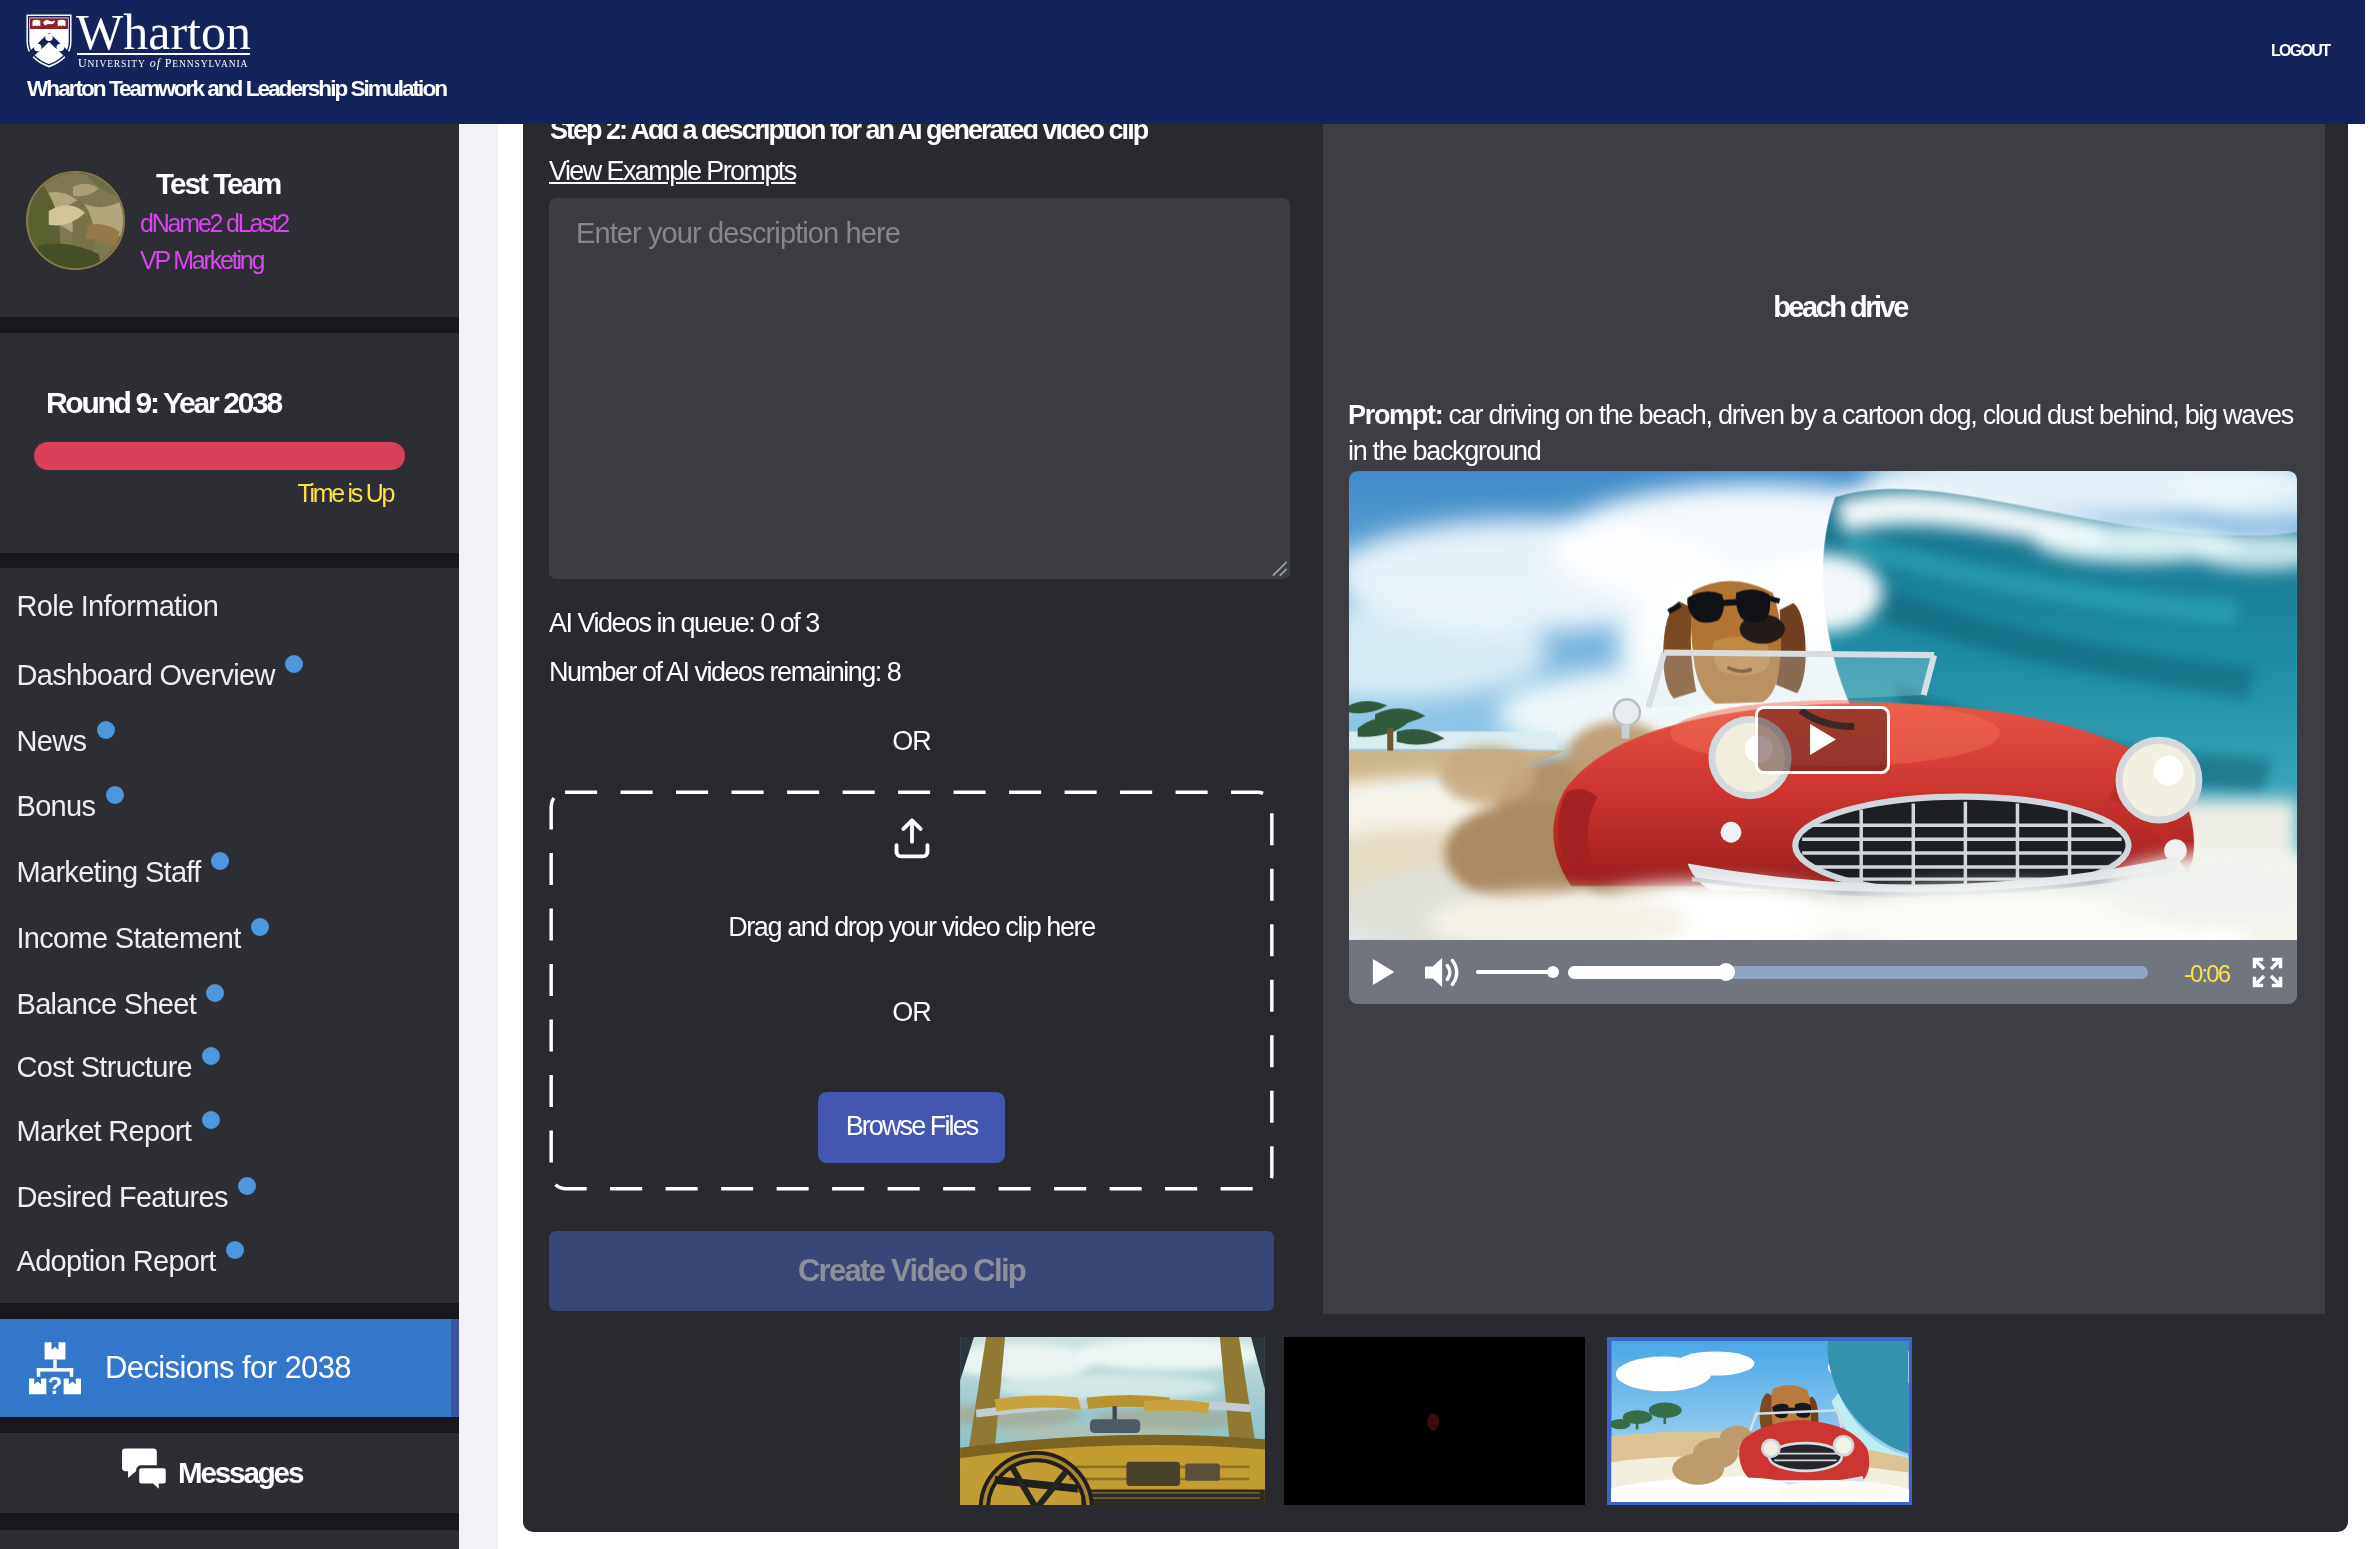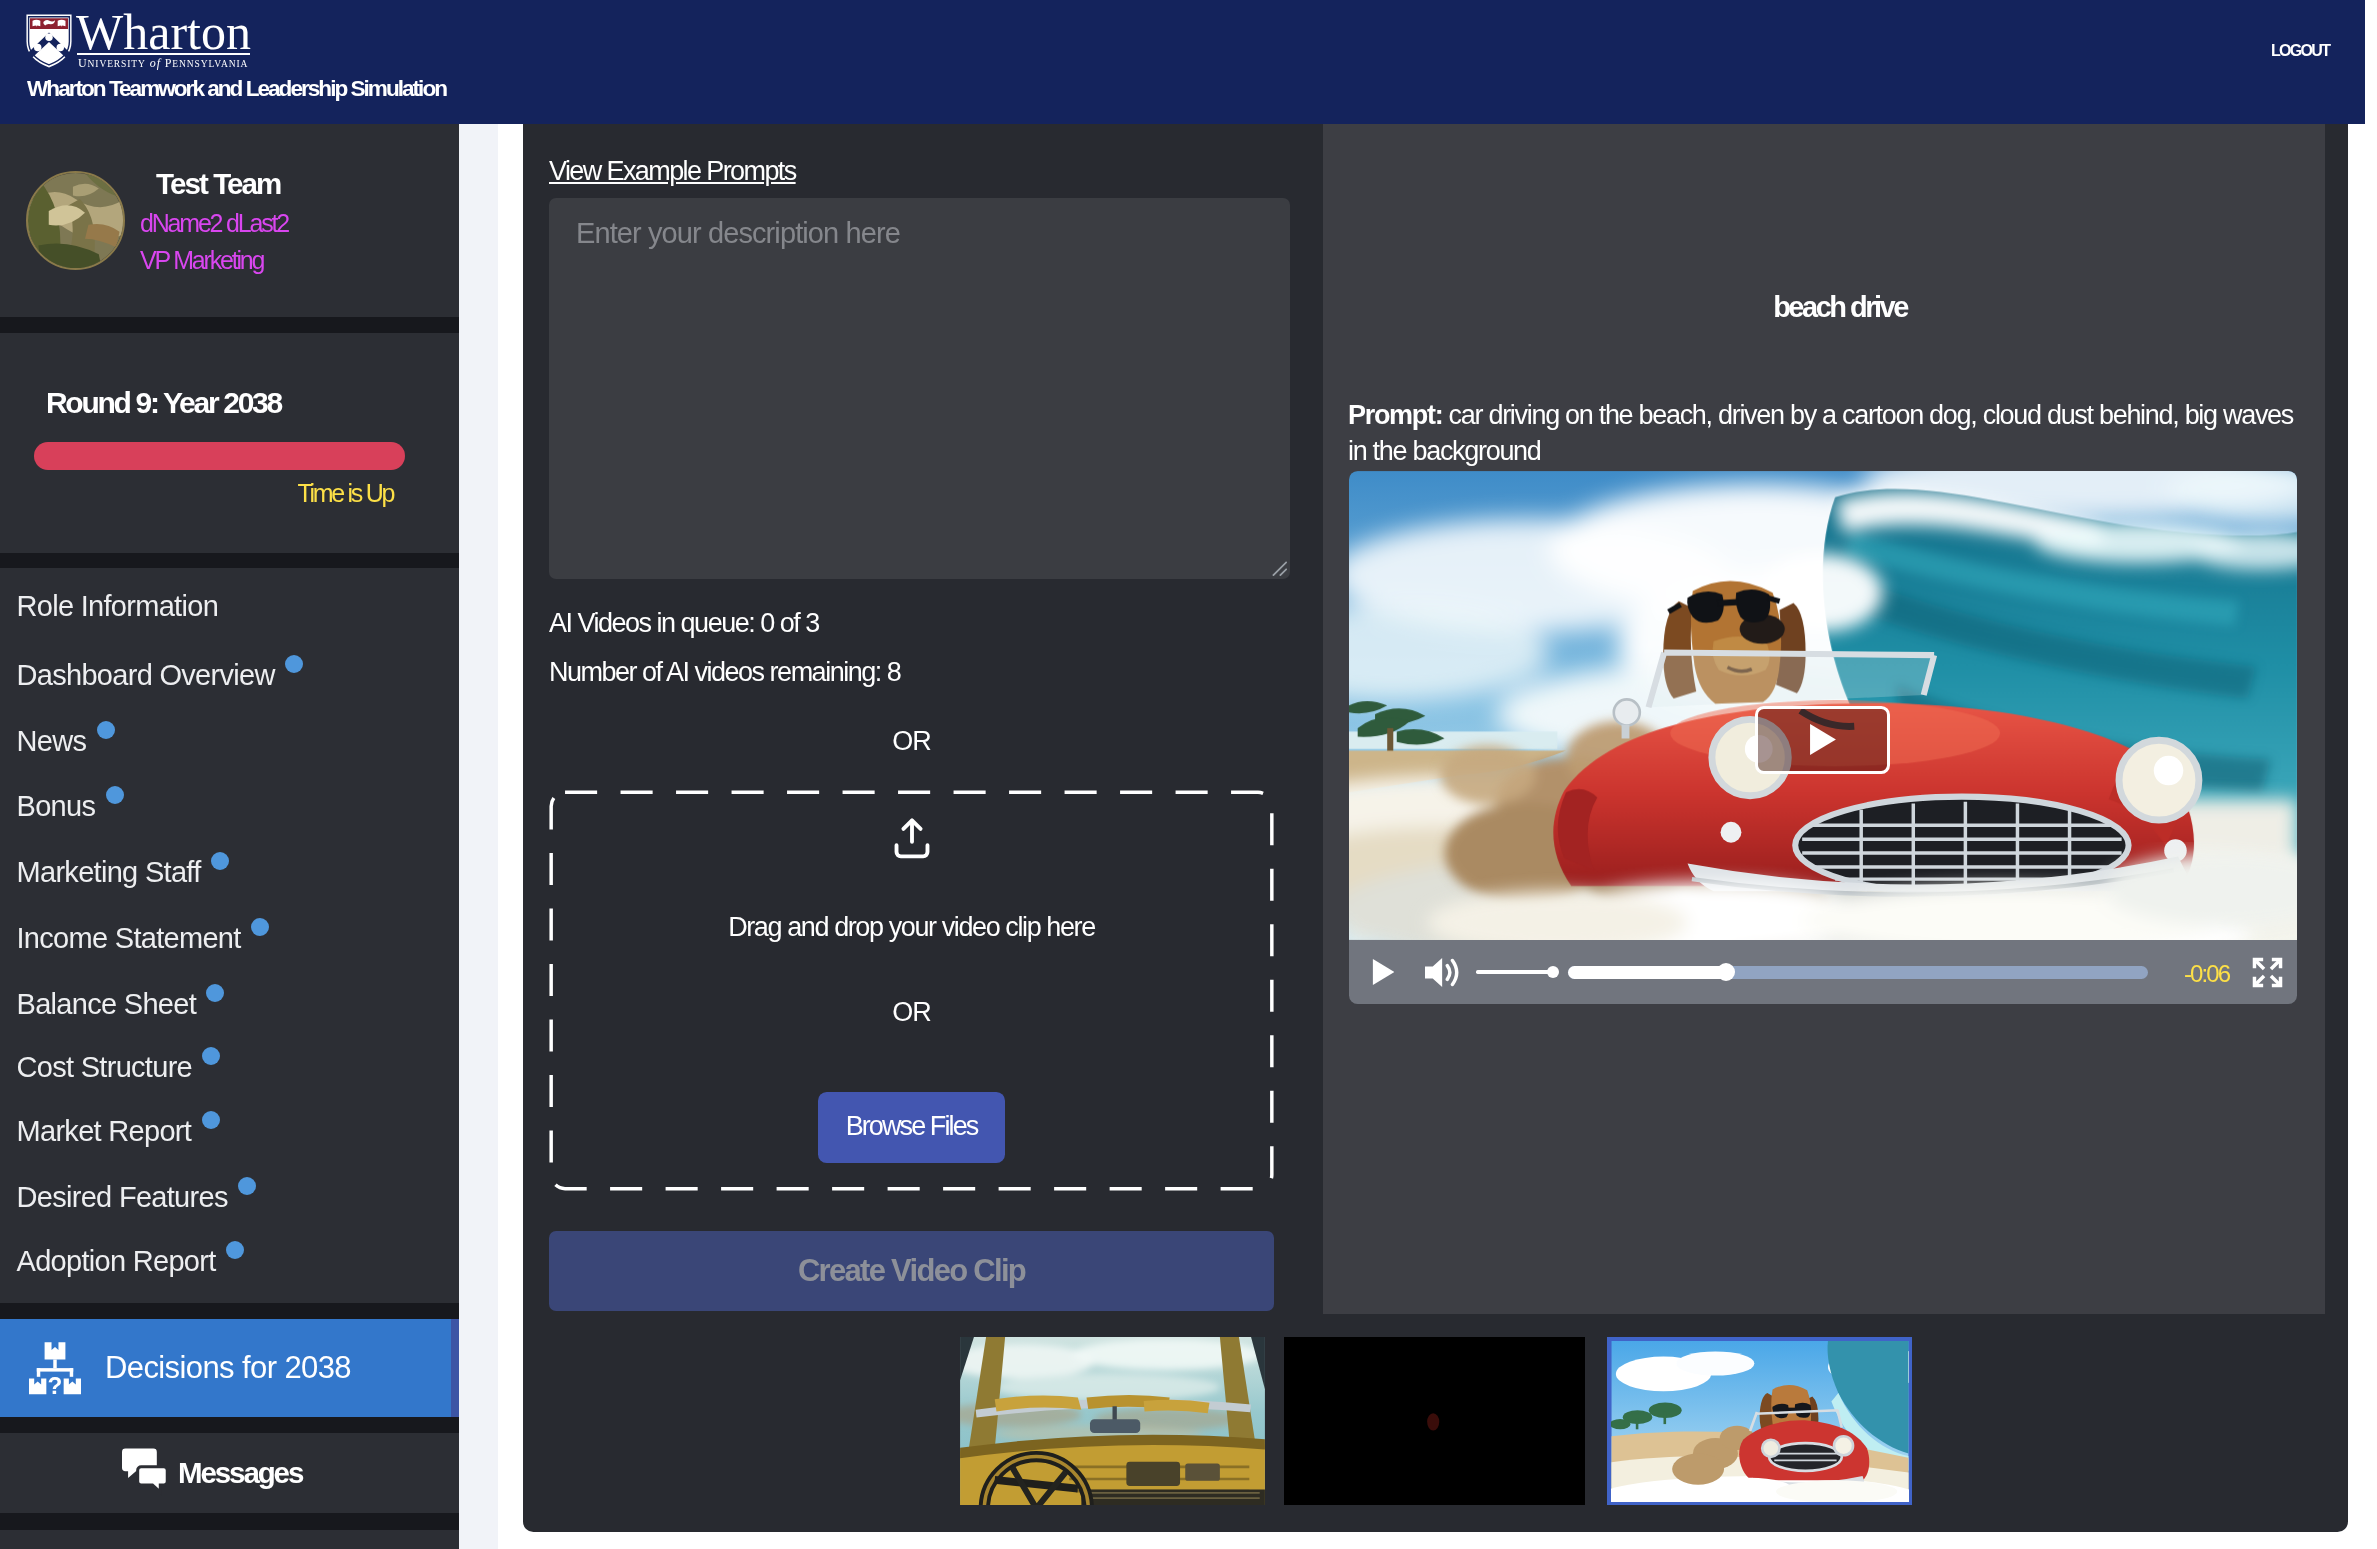--- a/index.html
+++ b/index.html
@@ -110,20 +110,21 @@
         <path d="M4 0 h32 a4 4 0 0 1 4 4 v18 a4 4 0 0 1 -4 4 h-20 l-9 8 v-8 h-3 a4 4 0 0 1 -4 -4 v-18 a4 4 0 0 1 4 -4 Z" fill="#fff"></path>
         <path d="M22 21 h26 a4 4 0 0 1 4 4 v13 a4 4 0 0 1 -4 4 h-4 v8 l-9 -8 h-13 a4 4 0 0 1 -4 -4 v-13 a4 4 0 0 1 4 -4 Z" fill="#fff" stroke="#2c2e34" stroke-width="3.5"></path>
       </svg>
       <div class="txt">Messages</div>
     </div>
     <div class="sdiv" style="top:1389px;height:16.5px;"></div>
   </div>
   <div class="lightstrip"></div>
 
   <div class="content">
+    <div class="step2">Step 2: Add a description for an AI generated video clip</div>
     <div class="viewex">View Example Prompts</div>
     <div class="tarea">
         <div class="ph">Enter your description here</div>
       <svg style="position:absolute;right:2.6px;bottom:2.6px;" width="15.6" height="15.6" viewBox="0 0 18 18">
           <path d="M17 1 L1 17 M17 9 L9 17" stroke="#9aa0a6" stroke-width="2"></path>
         </svg>
     </div>
     <div class="qline" style="top:484px;letter-spacing:-1.5px;">AI Videos in queue: 0 of 3</div>
     <div class="qline" style="top:533px;letter-spacing:-1.5px;">Number of AI videos remaining: 8</div>
     <div class="orline" style="top:602px;">OR</div>

